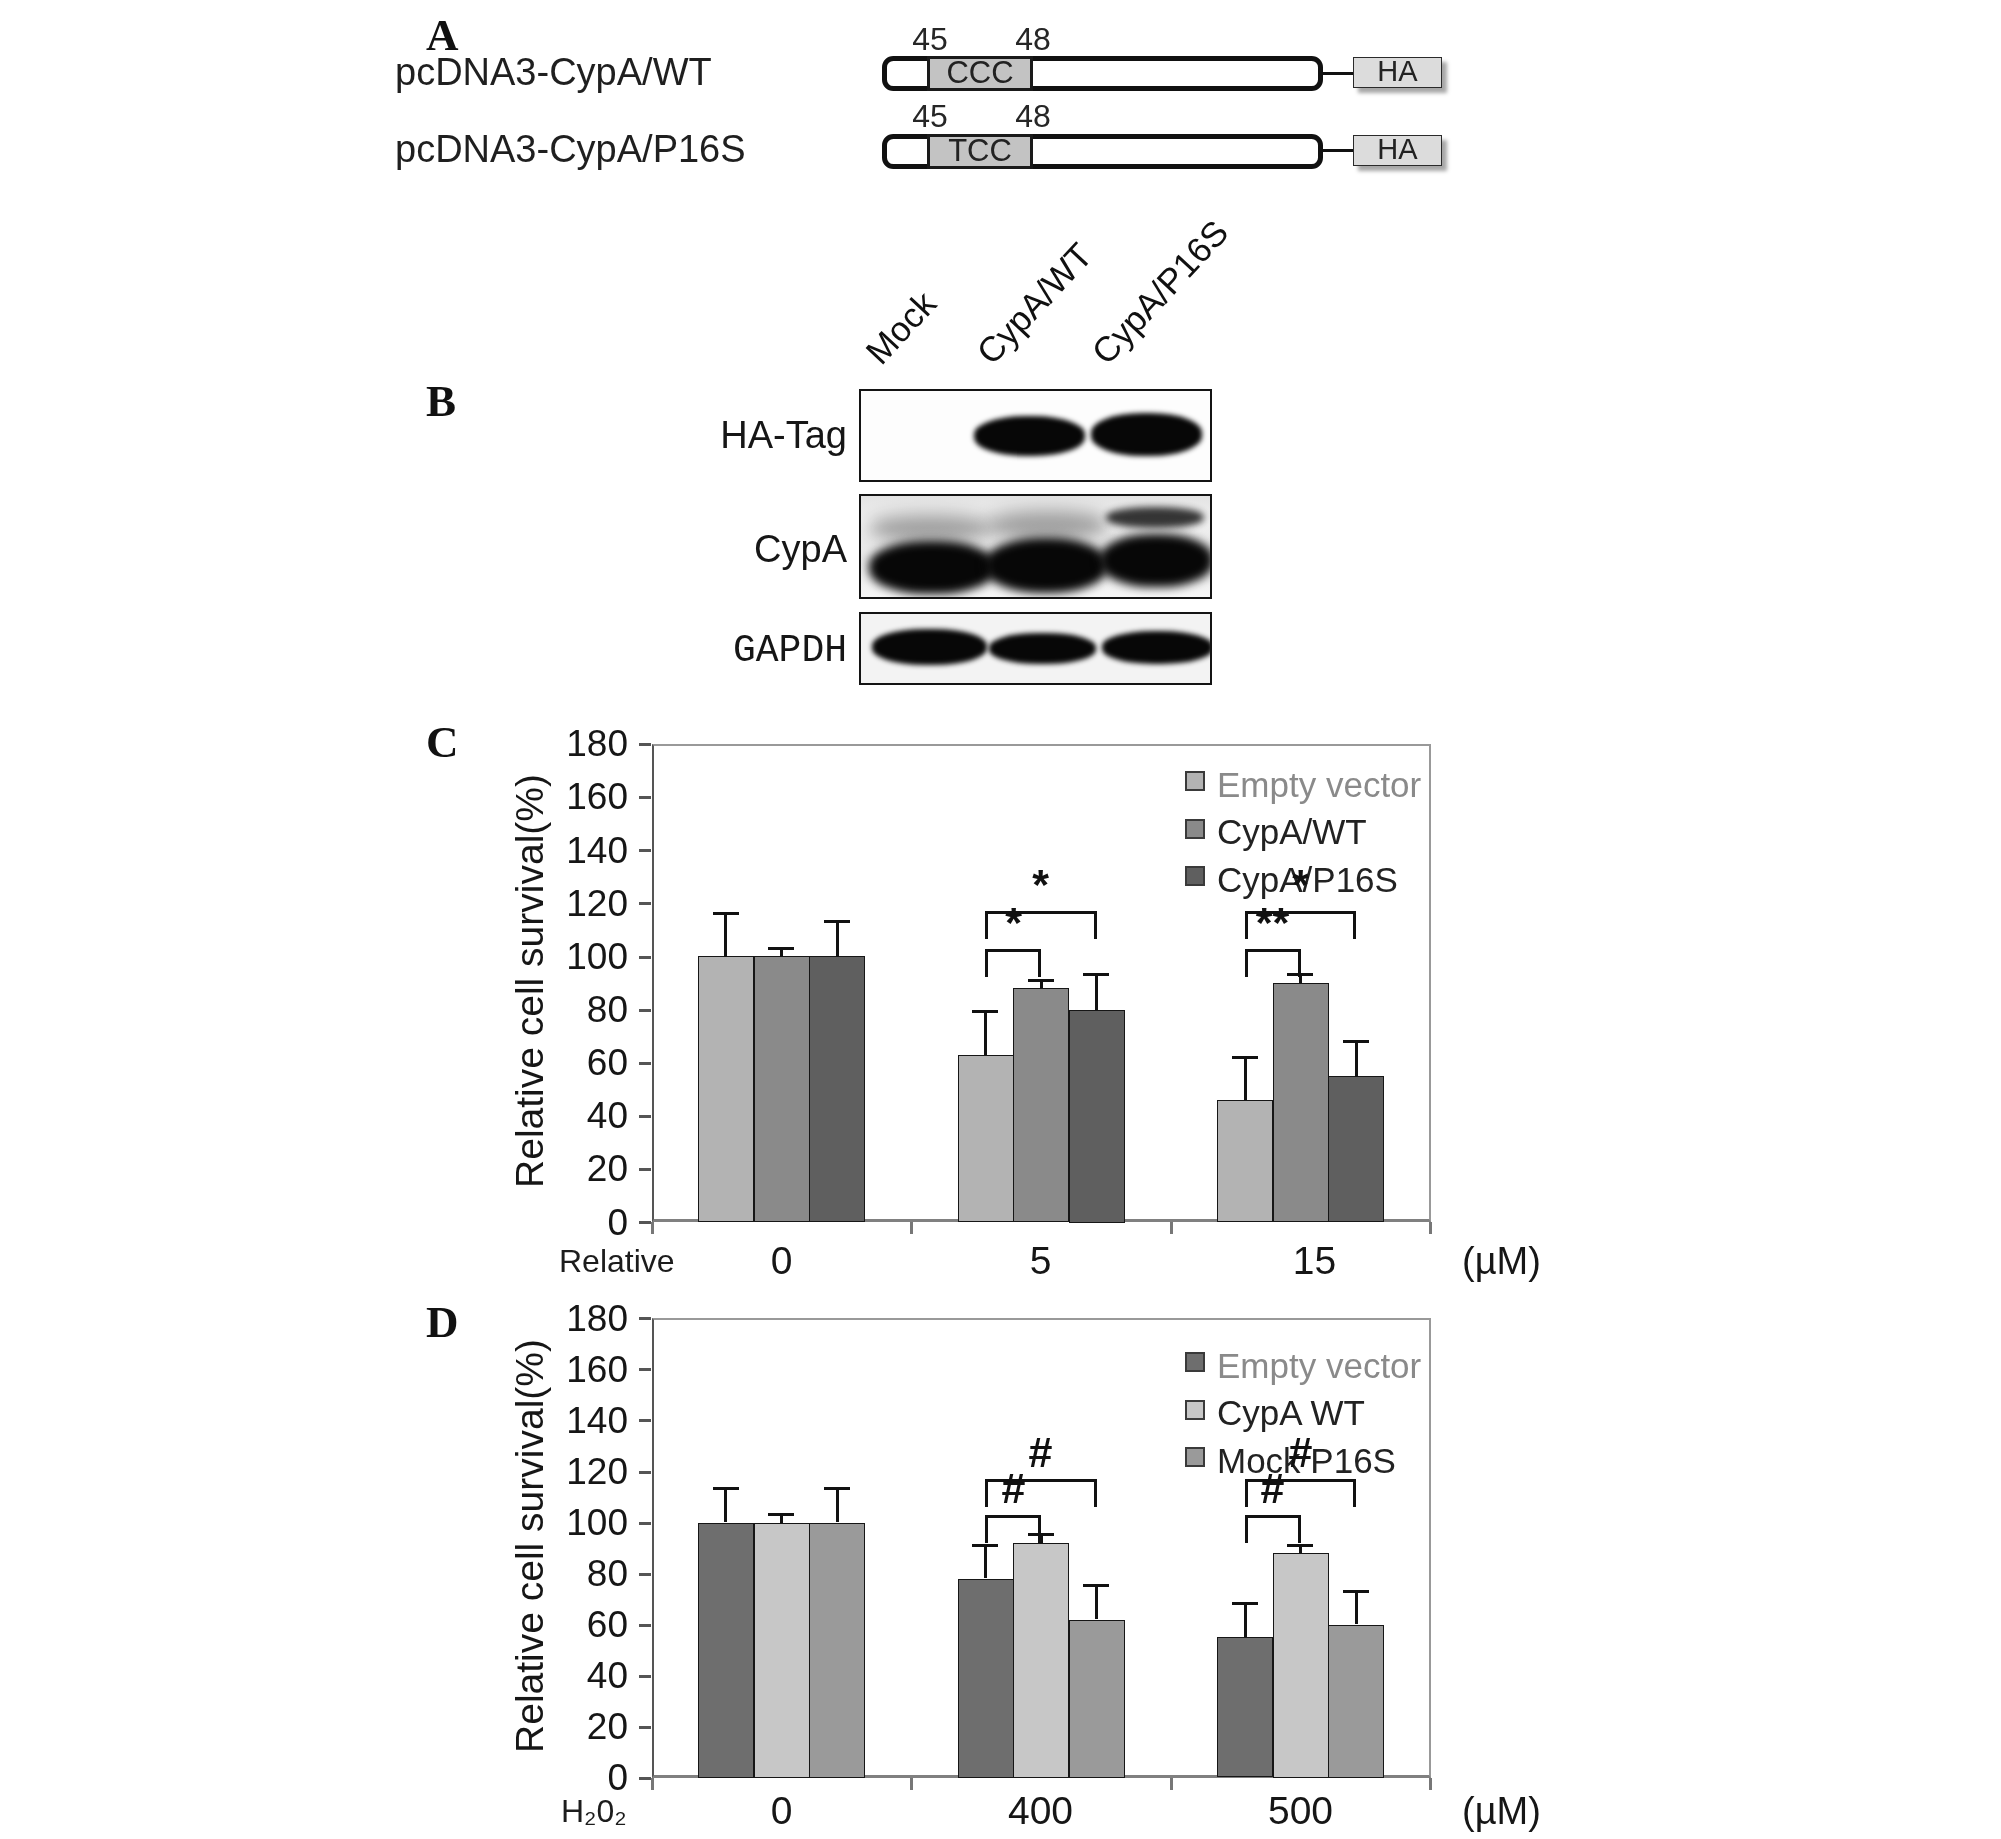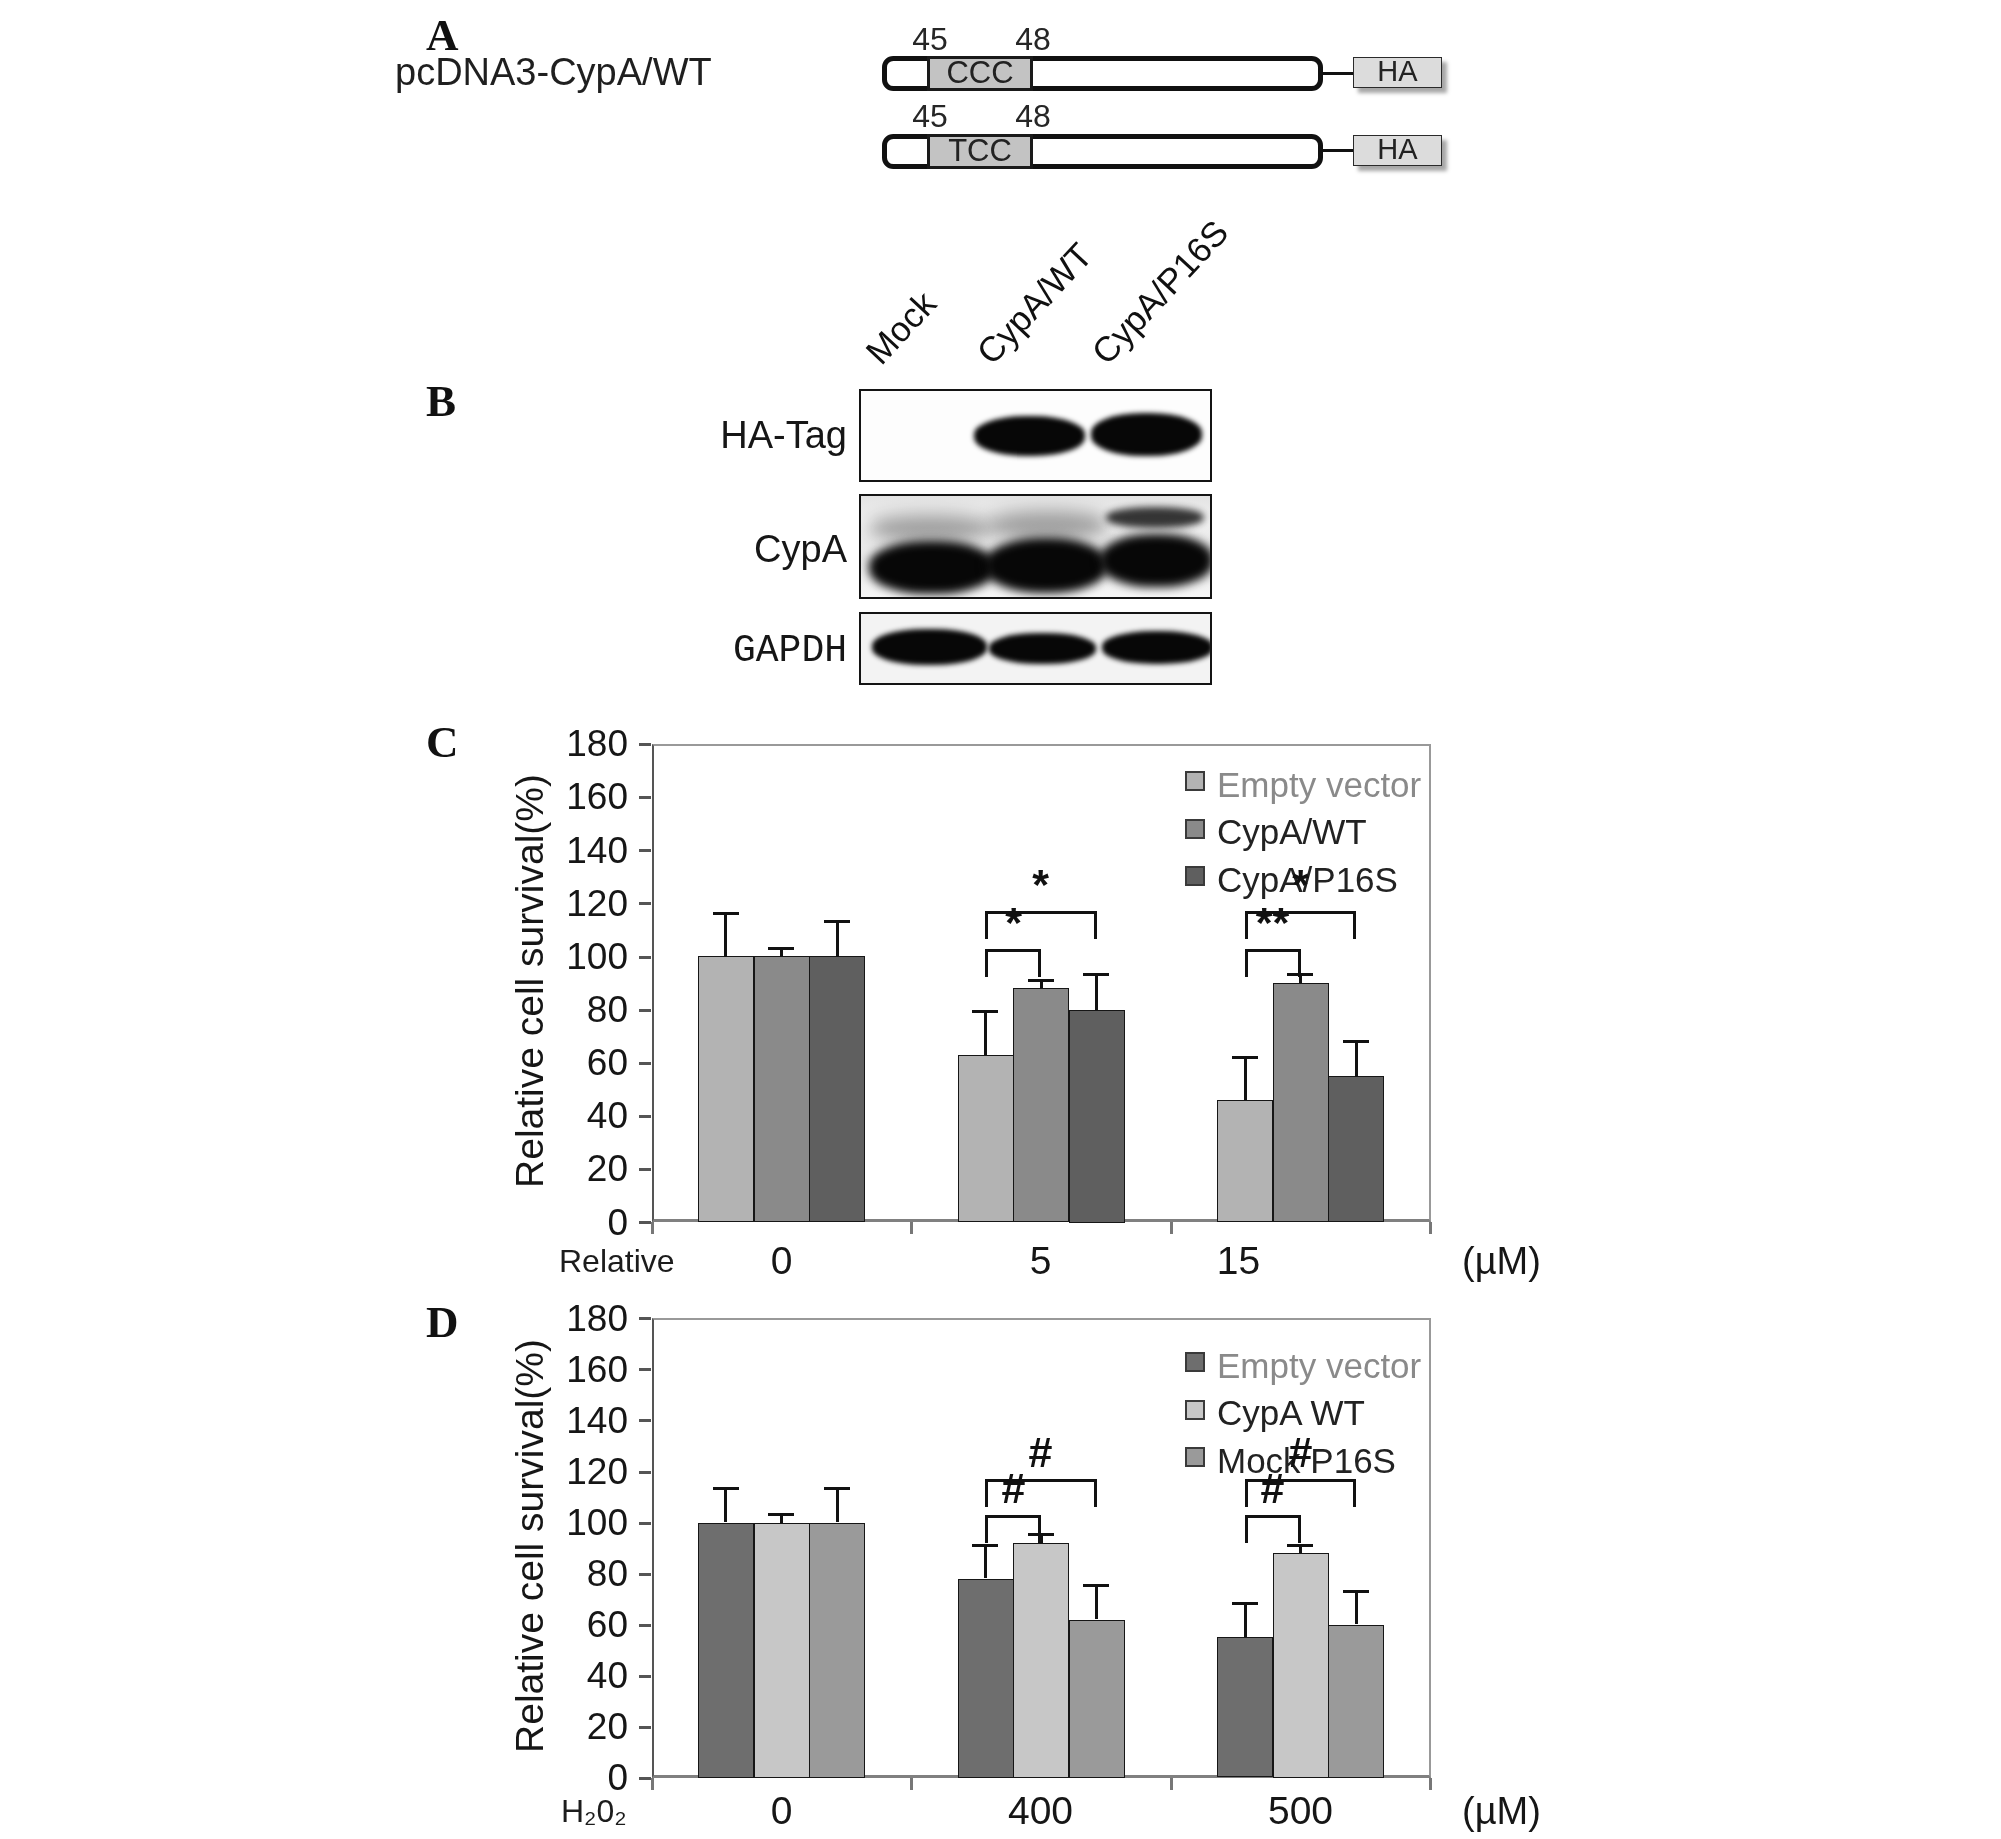--- a/index.html
+++ b/index.html
@@ -72,20 +72,21 @@
   <div class="panel-letter" id="pl-d">D</div>
 
   <div class="construct-name" id="cname1">pcDNA3-CypA/WT</div>
   <div class="cnum" id="cn45a">45</div>
   <div class="cnum" id="cn48a">48</div>
   <div class="cbar" id="cbar1"></div>
   <div class="cseg" id="cseg1">CCC</div>
   <div class="cconn" id="cconn1"></div>
   <div class="cha" id="cha1">HA</div>
 
+  <div class="construct-name" id="cname2">pcDNA3-CypA/P16S</div>
   <div class="cnum" id="cn45b">45</div>
   <div class="cnum" id="cn48b">48</div>
   <div class="cbar" id="cbar2"></div>
   <div class="cseg" id="cseg2">TCC</div>
   <div class="cconn" id="cconn2"></div>
   <div class="cha" id="cha2">HA</div>
 
   <div class="lane-label" id="lane1">Mock</div>
   <div class="lane-label" id="lane2">CypA/WT</div>
   <div class="lane-label" id="lane3">CypA/P16S</div>
@@ -150,21 +151,21 @@
     <div style="position: absolute; left: 956px; top: 1239px; width: 169px; text-align: center; font-size: 39px; color: rgb(22, 22, 22);">5</div>
     <div style="position: absolute; left: 958px; top: 1055px; width: 56px; height: 167px; background: rgb(179, 179, 179); border: 1.9px solid rgb(22, 22, 22); box-sizing: border-box;"></div>
     <div style="position: absolute; left: 984px; top: 1012px; width: 2.8px; height: 43px; background: rgb(17, 17, 17);"></div>
     <div style="position: absolute; left: 972px; top: 1010px; width: 26px; height: 2.8px; background: rgb(17, 17, 17);"></div>
     <div style="position: absolute; left: 1013px; top: 988px; width: 56px; height: 234px; background: rgb(138, 138, 138); border: 1.9px solid rgb(22, 22, 22); box-sizing: border-box;"></div>
     <div style="position: absolute; left: 1040px; top: 980px; width: 2.8px; height: 8px; background: rgb(17, 17, 17);"></div>
     <div style="position: absolute; left: 1028px; top: 979px; width: 26px; height: 2.8px; background: rgb(17, 17, 17);"></div>
     <div style="position: absolute; left: 1069px; top: 1010px; width: 56px; height: 213px; background: rgb(95, 95, 95); border: 1.9px solid rgb(22, 22, 22); box-sizing: border-box;"></div>
     <div style="position: absolute; left: 1095px; top: 975px; width: 2.8px; height: 35px; background: rgb(17, 17, 17);"></div>
     <div style="position: absolute; left: 1083px; top: 973px; width: 26px; height: 2.8px; background: rgb(17, 17, 17);"></div>
-    <div style="position: absolute; left: 1154px; top: 1239px; width: 169px; text-align: center; font-size: 39px; color: rgb(22, 22, 22);">15</div>
+    <div style="position: absolute; left: 1230px; top: 1239px; width: 169px; text-align: center; font-size: 39px; color: rgb(22, 22, 22);">15</div>
     <div style="position: absolute; left: 1217px; top: 1100px; width: 56px; height: 122px; background: rgb(179, 179, 179); border: 1.9px solid rgb(22, 22, 22); box-sizing: border-box;"></div>
     <div style="position: absolute; left: 1244px; top: 1057px; width: 2.8px; height: 43px; background: rgb(17, 17, 17);"></div>
     <div style="position: absolute; left: 1232px; top: 1056px; width: 26px; height: 2.8px; background: rgb(17, 17, 17);"></div>
     <div style="position: absolute; left: 1273px; top: 983px; width: 56px; height: 239px; background: rgb(138, 138, 138); border: 1.9px solid rgb(22, 22, 22); box-sizing: border-box;"></div>
     <div style="position: absolute; left: 1299px; top: 975px; width: 2.8px; height: 8px; background: rgb(17, 17, 17);"></div>
     <div style="position: absolute; left: 1287px; top: 973px; width: 26px; height: 2.8px; background: rgb(17, 17, 17);"></div>
     <div style="position: absolute; left: 1328px; top: 1076px; width: 56px; height: 146px; background: rgb(95, 95, 95); border: 1.9px solid rgb(22, 22, 22); box-sizing: border-box;"></div>
     <div style="position: absolute; left: 1355px; top: 1042px; width: 2.8px; height: 35px; background: rgb(17, 17, 17);"></div>
     <div style="position: absolute; left: 1343px; top: 1040px; width: 26px; height: 2.8px; background: rgb(17, 17, 17);"></div>
     <div style="position: absolute; left: 559px; top: 1243px; font-size: 32px; color: rgb(28, 28, 28);">Relative</div>

